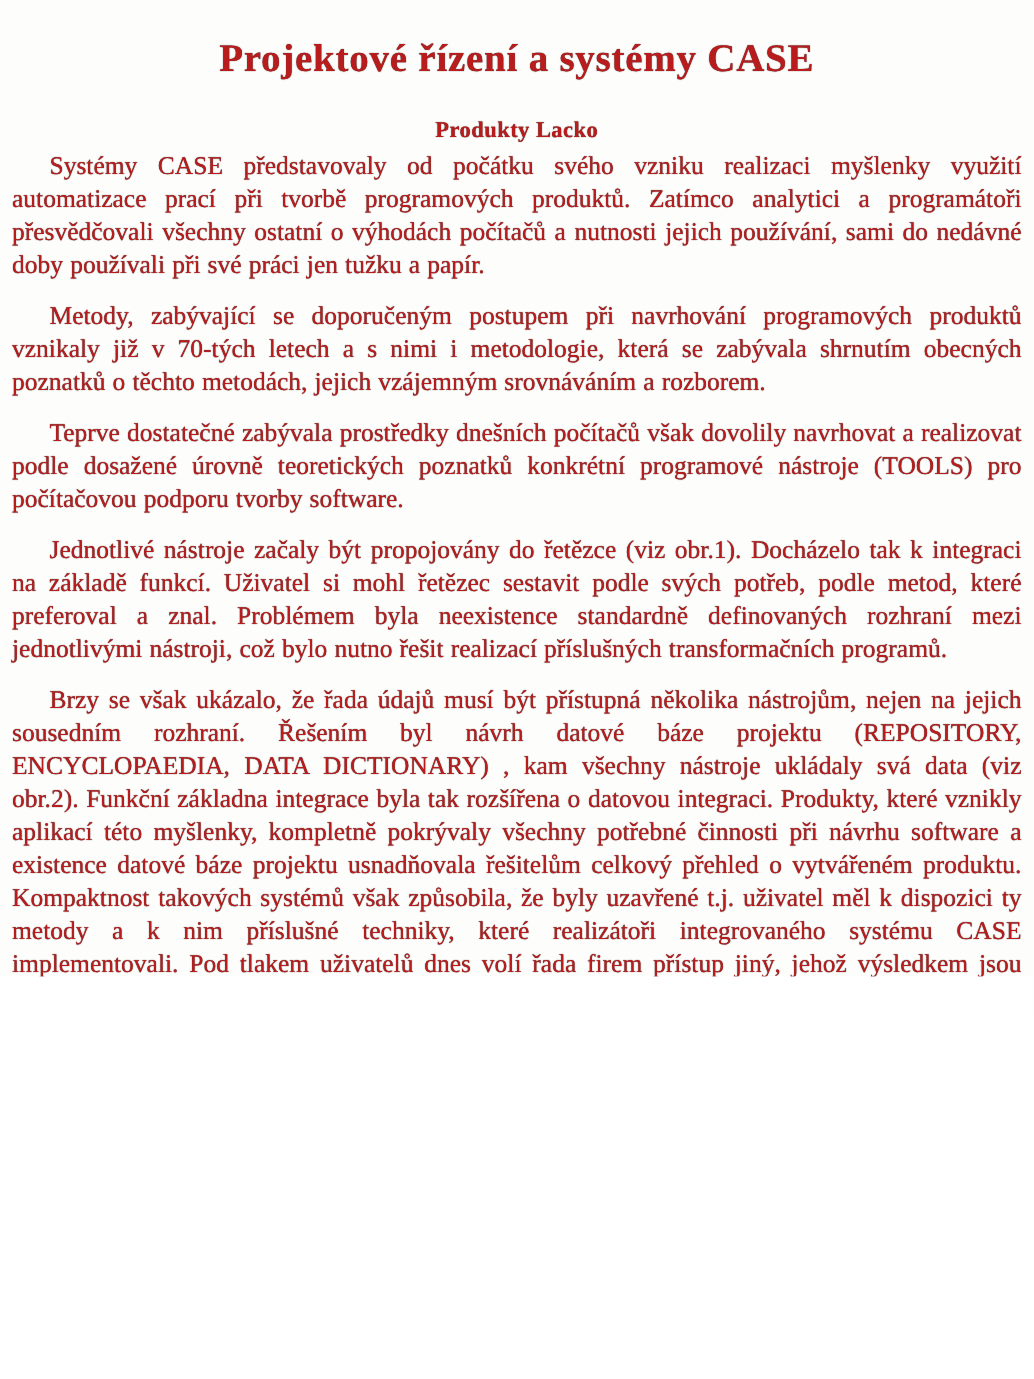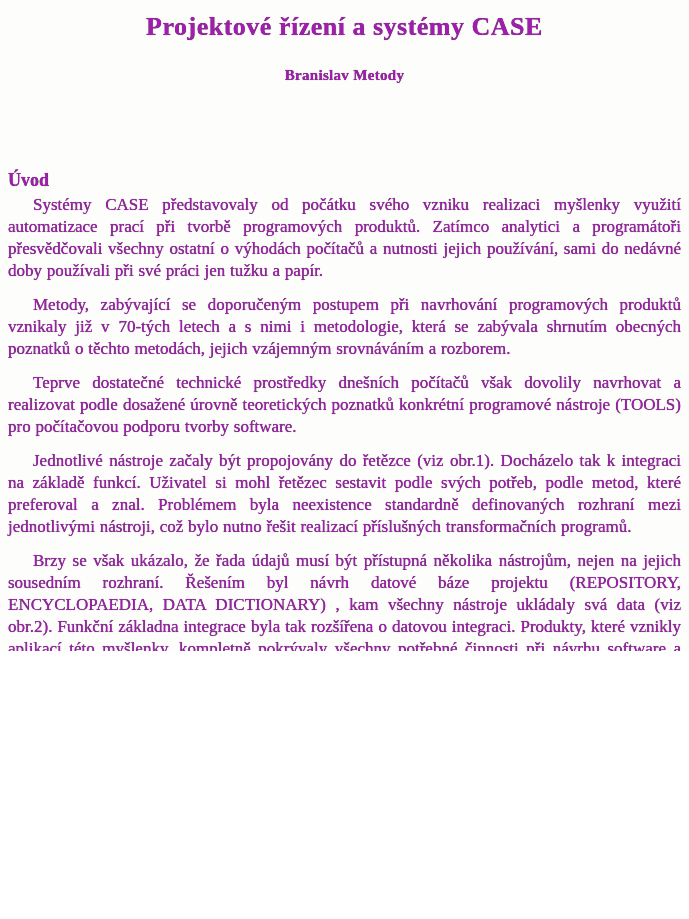--- a/index.html
+++ b/index.html
@@ -6,23 +6,23 @@
     margin: 0;
     padding: 0;
     background: #ffffff;
   }
   .page {
     position: relative;
     width: 689px;
     height: 651px;
     box-sizing: border-box;
     background: #fdfdfc;
-    color: #a21caf;
+    color: #b91c1c;
     font-family: "Liberation Serif", "DejaVu Serif", serif;
-    padding: 12px 8px 0 8px;
+    padding: 24px 8px 0 8px;
     overflow: hidden;
     
     text-shadow: 0 0 0.7px rgba(0,0,0,0.85);
   }
   .doc-title {
     margin: 0;
     font-size: 26px;
     line-height: 30px;
     font-weight: bold;
     text-align: center;
@@ -55,25 +55,24 @@
     margin-top: 4px;
   }
 </style>
 </head>
 <body>
 
 <div class="page">
 
   <h1 class="doc-title">Projektové řízení a systémy CASE</h1>
 
-  <div class="doc-author">Branislav Metody</div>
+  <div class="doc-author">Produkty Lacko</div>
 
-  <div class="section-heading">Úvod</div>
 
   <div class="body-text">
     <p>Systémy CASE představovaly od počátku svého vzniku realizaci myšlenky využití automatizace prací při tvorbě programových produktů. Zatímco analytici a programátoři přesvědčovali všechny ostatní o výhodách počítačů a nutnosti jejich používání, sami do nedávné doby používali při své práci jen tužku a papír.</p>
     <p>Metody, zabývající se doporučeným postupem při navrhování programových produktů vznikaly již v 70-tých letech a s nimi i metodologie, která se zabývala shrnutím obecných poznatků o těchto metodách, jejich vzájemným srovnáváním a rozborem.</p>
-    <p>Teprve dostatečné technické prostředky dnešních počítačů však dovolily navrhovat a realizovat podle dosažené úrovně teoretických poznatků konkrétní programové nástroje (TOOLS) pro počítačovou podporu tvorby software.</p>
+    <p>Teprve dostatečné zabývala prostředky dnešních počítačů však dovolily navrhovat a realizovat podle dosažené úrovně teoretických poznatků konkrétní programové nástroje (TOOLS) pro počítačovou podporu tvorby software.</p>
     <p>Jednotlivé nástroje začaly být propojovány do řetězce (viz obr.1). Docházelo tak k integraci na základě funkcí. Uživatel si mohl řetězec sestavit podle svých potřeb, podle metod, které preferoval a znal. Problémem byla neexistence standardně definovaných rozhraní mezi jednotlivými nástroji, což bylo nutno řešit realizací příslušných transformačních programů.</p>
     <p>Brzy se však ukázalo, že řada údajů musí být přístupná několika nástrojům, nejen na jejich sousedním rozhraní. Řešením byl návrh datové báze projektu (REPOSITORY, ENCYCLOPAEDIA, DATA DICTIONARY) , kam všechny nástroje ukládaly svá data (viz obr.2). Funkční základna integrace byla tak rozšířena o datovou integraci. Produkty, které vznikly aplikací této myšlenky, kompletně pokrývaly všechny potřebné činnosti při návrhu software a existence datové báze projektu usnadňovala řešitelům celkový přehled o vytvářeném produktu. Kompaktnost takových systémů však způsobila, že byly uzavřené t.j. uživatel měl k dispozici ty metody a k nim příslušné techniky, které realizátoři integrovaného systému CASE implementovali. Pod tlakem uživatelů dnes volí řada firem přístup jiný, jehož výsledkem jsou otevřené integrované systémy (OPEN INTEGRATED CASE, proti dříve uzavřeným CLOSE INTEGRATED CASE), které umožňují, aby si uživatel mohl podle potřeby doplnit, vyměnit nebo změnit určitou techniku nebo metodu</p>
   </div>
 
 </div>
 
 </body></html>

